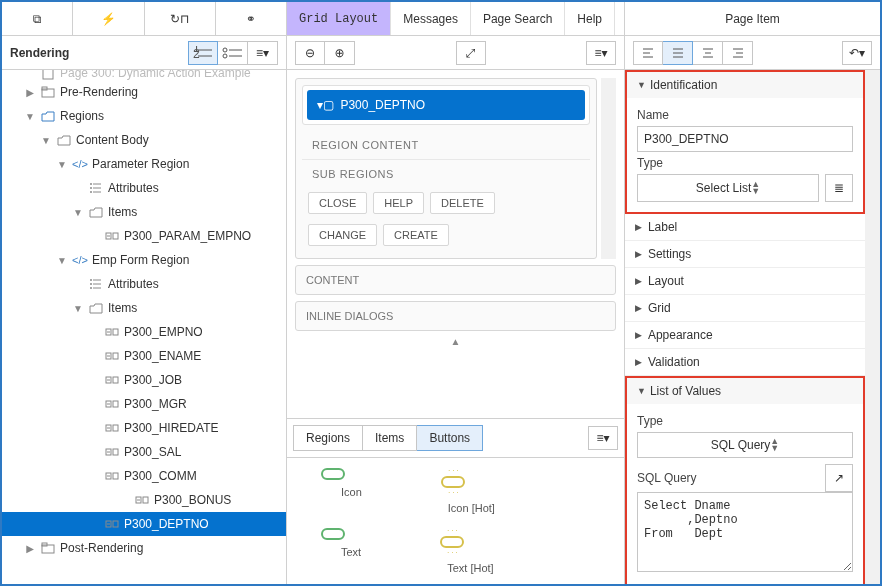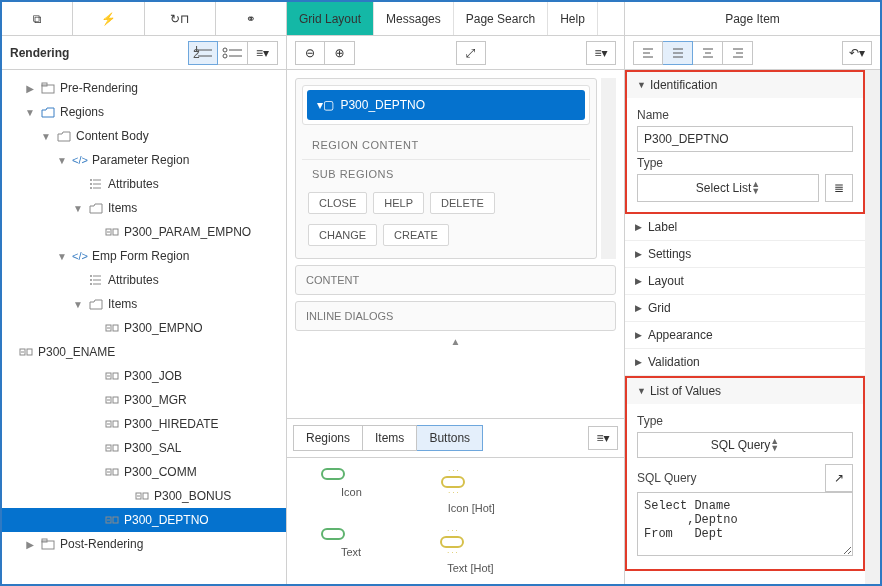--- a/index.html
+++ b/index.html
@@ -19,21 +19,21 @@
   .tool-btn.active { background:#e4effb; border-color:#6ea7dd; }
   .panel-title { font-weight:bold; color:#333; }
   .tree { flex:1; overflow:auto; padding:6px 0; position:relative; }
   .tree-row { display:flex; align-items:center; height:24px; padding-right:6px; cursor:pointer; white-space:nowrap; }
   .tree-row.selected { background:#0572ce; color:#fff; }
   .tree-row.selected * { color:#fff; }
   .twisty { width:12px; display:inline-flex; justify-content:center; color:#888; font-size:10px; }
   .icon { width:16px; height:16px; display:inline-flex; align-items:center; justify-content:center; margin:0 4px; color:#888; }
   .mid-tabs { display:flex; border-bottom:1px solid #d0d0d0; height:34px; }
   .mid-tab { padding:0 12px; display:flex; align-items:center; cursor:pointer; border-right:1px solid #e0e0e0; }
-  .mid-tab.active { background:#14b8a6; }
+  .mid-tab.active { background:#c4b5fd;font-family:Liberation Mono, monospace; }
   .layout-area { flex:1; overflow:auto; padding:8px; background:#fff; position:relative; display:flex; flex-direction:column; gap:6px; }
   .region-box { border:1px solid #d7d7d7; background:#fafafa; border-radius:3px; padding:6px; }
   .region-inner { border:1px solid #e0e0e0; background:#fff; border-radius:3px; margin-bottom:6px; }
   .region-item-bar { background:#0572ce; color:#fff; padding:8px 10px; border-radius:3px; display:flex; align-items:center; gap:6px; }
   .region-item-bar * { color:#fff; }
   .region-label { font-size:11px; color:#777; padding:8px 10px; letter-spacing:.5px; }
   .btn-row { display:flex; gap:6px; padding:4px 6px 6px; flex-wrap:wrap; }
   .chip-btn { border:1px solid #d7d7d7; background:#fff; padding:4px 10px; font-size:11px; color:#555; border-radius:2px; cursor:pointer; }
   .section-bar { border:1px solid #d7d7d7; background:#fafafa; padding:8px 10px; font-size:11px; color:#777; border-radius:3px; cursor:pointer; }
   .drag-handle { height:8px; display:flex; justify-content:center; align-items:center; color:#888; font-size:10px; }
@@ -55,21 +55,21 @@
   .group { border-bottom:1px solid #e0e0e0; }
   .group-head { display:flex; align-items:center; gap:4px; padding:6px 10px; background:#f7f7f7; cursor:pointer; }
   .group-body { padding:6px 10px 10px; }
   .field-label { font-size:12px; color:#444; margin:4px 0 4px; }
   .text-input { width:100%; border:1px solid #c6c6c6; padding:5px 6px; font-size:12px; }
   .select-row { display:flex; gap:6px; }
   .select-input { flex:1; border:1px solid #c6c6c6; padding:5px 6px; display:flex; justify-content:center; align-items:center; cursor:pointer; }
   .square-btn { width:28px; height:28px; border:1px solid #c6c6c6; display:flex; align-items:center; justify-content:center; cursor:pointer; background:#fff; }
   .updn { font-size:9px; line-height:7px; color:#666; }
   .collapsed-row { display:flex; align-items:center; gap:6px; padding:6px 10px; border-bottom:1px solid #eee; cursor:pointer; }
-  textarea.code { width:100%; height:64px; border:1px solid #c6c6c6; font-family: "Courier New", monospace; font-size:12px; padding:6px; resize:both; }
+  textarea.code { width:100%; height:80px; border:1px solid #c6c6c6; font-family: "Courier New", monospace; font-size:12px; padding:6px; resize:both; }
   .scrollbar-v { width:15px; background:#f1f1f1; }
   .highlight-red { border:2px solid #e23b2a; }
   .tri { font-size:9px; color:#555; }
   .svg-ico { width:14px; height:14px; }
   .svg-list svg { width:22px; height:14px; display:block; }
 </style>
 </head>
 <body>
 
 <div class="app">
@@ -107,20 +107,29 @@
               <circle cx="3" cy="10" r="2" fill="none" stroke="#555"></circle>
               <line x1="7" y1="10" x2="20" y2="10" stroke="#555"></line>
             </svg>
         </div>
         <div class="tool-btn">
             <span>≡▾</span>
           </div>
       </div>
     </div>
     <div class="tree" id="tree">
+        <div class="tree-row" style="padding-left:22px; overflow:hidden; height:14px; margin-top:-10px; color:#bbb;">
+          <span class="twisty"></span>
+          <span class="icon">
+            <svg class="svg-ico" viewBox="0 0 14 14">
+              <rect x="2" y="1" width="10" height="12" fill="none" stroke="#8a8a8a"></rect>
+            </svg>
+          </span>
+          <span style="color:#bbb;">Page 300: Dynamic Action Example</span>
+        </div>
         <div class="tree-row" style="padding-left:22px;">
           <span class="twisty">▶</span>
           <span class="icon">
             <svg class="svg-ico" viewBox="0 0 14 14">
               <rect x="1" y="4" width="12" height="8" fill="none" stroke="#8a8a8a"></rect>
               <rect x="1" y="2" width="5" height="3" fill="none" stroke="#8a8a8a"></rect>
             </svg>
           </span>
           <span>Pre-Rendering</span>
         </div>
@@ -217,21 +226,21 @@
           <span class="twisty"></span>
           <span class="icon">
             <svg class="svg-ico" viewBox="0 0 14 14">
               <rect x="1" y="4" width="5" height="6" fill="none" stroke="#8a8a8a"></rect>
               <line x1="2" y1="7" x2="5" y2="7" stroke="#8a8a8a"></line>
               <rect x="8" y="4" width="5" height="6" fill="none" stroke="#8a8a8a"></rect>
             </svg>
           </span>
           <span>P300_EMPNO</span>
         </div>
-        <div class="tree-row" style="">
+        <div class="tree-row" style="padding-left:86px;">
           <span class="twisty"></span>
           <span class="icon">
             <svg class="svg-ico" viewBox="0 0 14 14">
               <rect x="1" y="4" width="5" height="6" fill="none" stroke="#8a8a8a"></rect>
               <line x1="2" y1="7" x2="5" y2="7" stroke="#8a8a8a"></line>
               <rect x="8" y="4" width="5" height="6" fill="none" stroke="#8a8a8a"></rect>
             </svg>
           </span>
           <span>P300_ENAME</span>
         </div>

